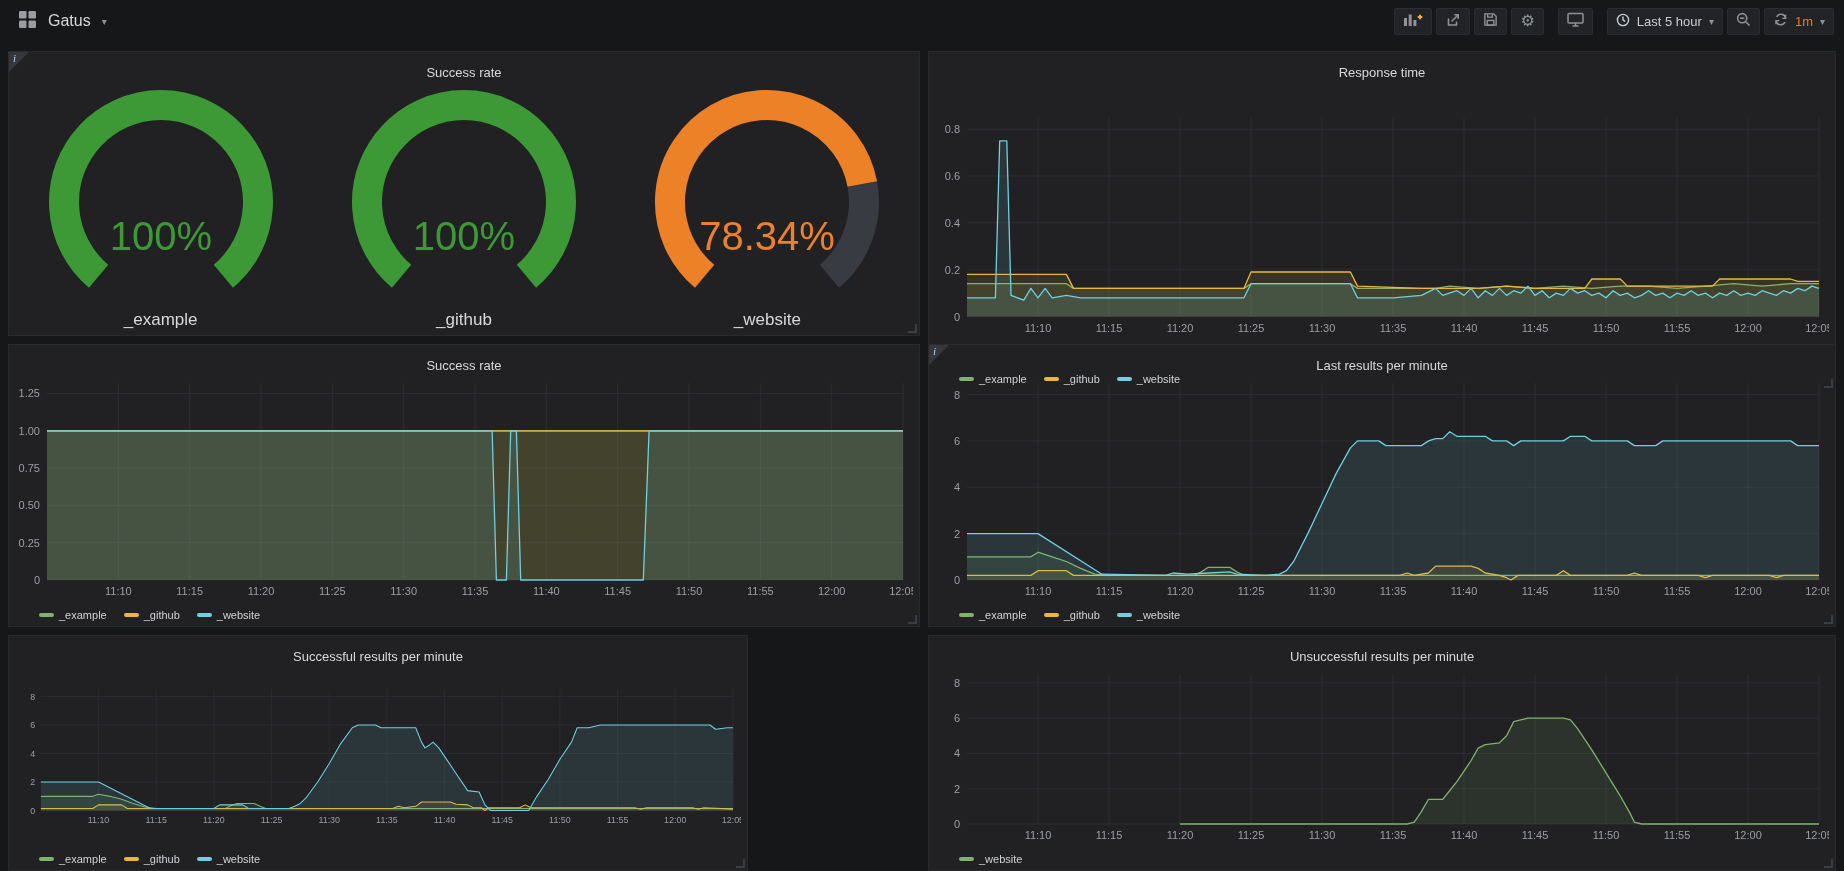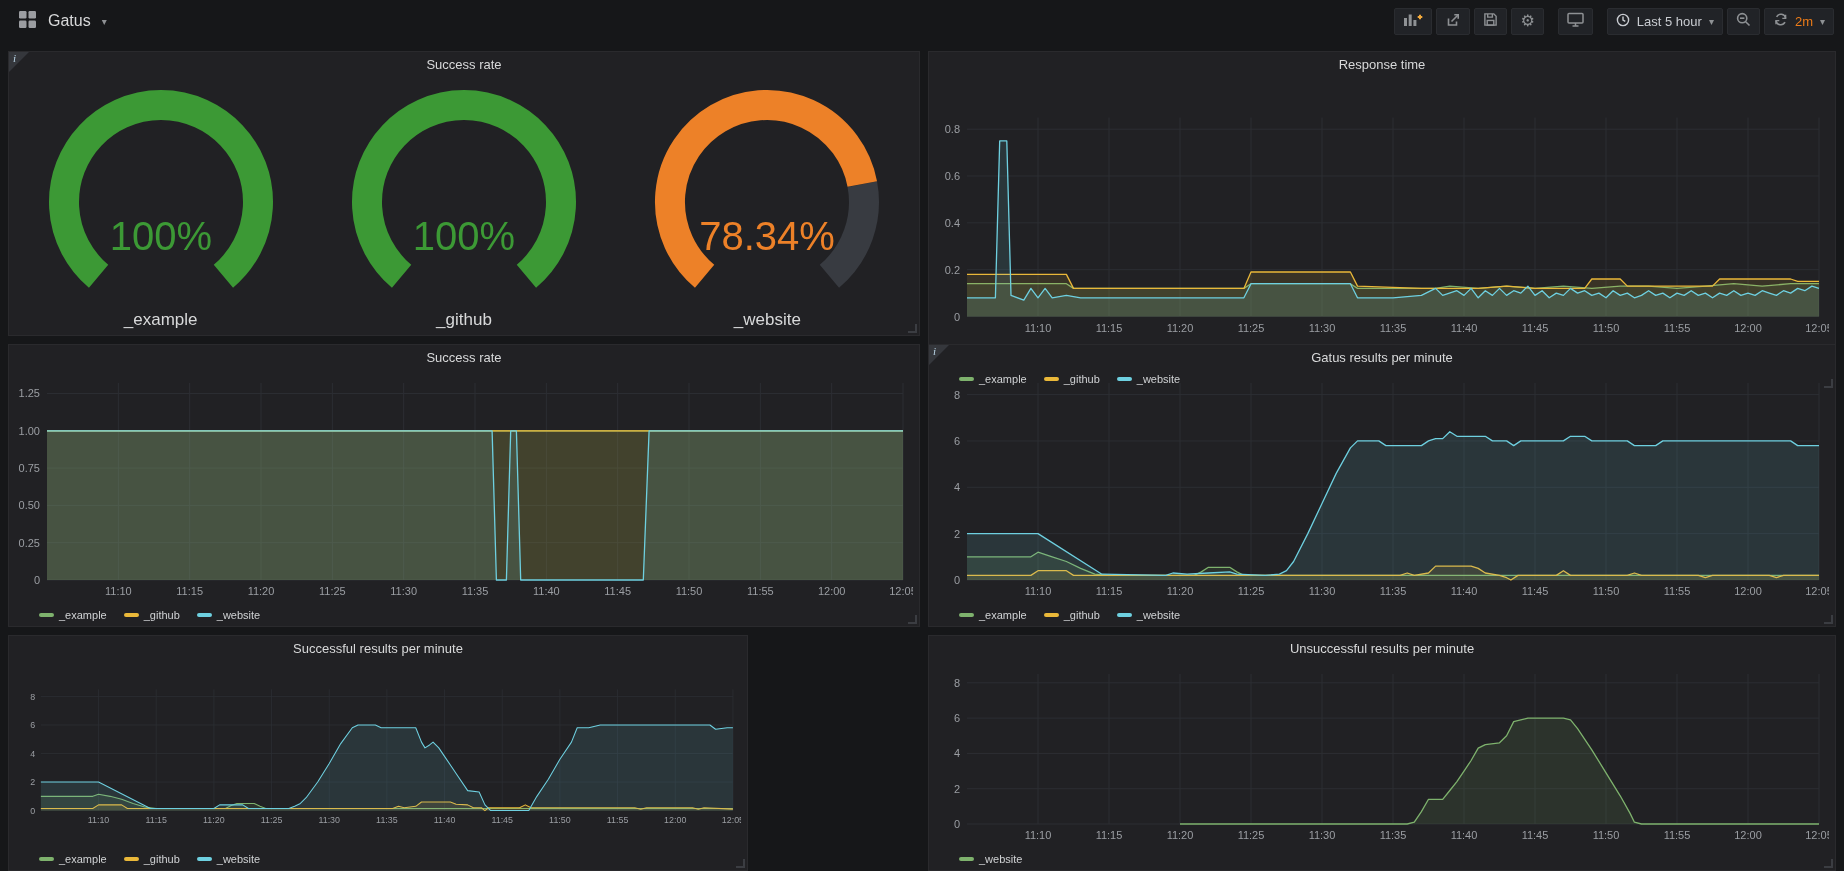--- a/index.html
+++ b/index.html
@@ -14,21 +14,21 @@
   .nav-right{display:flex;align-items:center;}
   .nav-btn{height:27px;min-width:30px;padding:0 8px;margin-left:4px;background:#212327;border:1px solid #2a2c30;
            border-radius:2px;display:inline-flex;align-items:center;justify-content:center;gap:7px;cursor:pointer;}
   .btn-sep{width:10px;}
   .time-text{color:#c9ccd1;font-size:13px;white-space:nowrap;}
   .refresh-text{color:#EB7B18;font-size:13px;}
   .icon-glyph{color:#8e9194;font-size:16px;line-height:1;}
 
   
   .panel{position:absolute;background:#212124;border:1px solid rgba(255,255,255,0.045);box-sizing:border-box;}
-  .panel-title{margin:0;position:absolute;top:0;left:0;right:0;height:28px;line-height:26px;text-align:center;
+  .panel-title{margin:8px;position:absolute;top:0;left:0;right:0;height:28px;line-height:26px;text-align:center;
                font-size:13px;font-weight:500;color:#d8d9da;cursor:pointer;z-index:1;}
   .chart{position:absolute;left:6px;right:6px;top:28px;bottom:26px;cursor:crosshair;}
   .chart-legend{position:absolute;left:30px;bottom:5px;display:flex;gap:17px;font-size:11px;color:#d0d2d4;align-items:center;z-index:1;}
   .legend-item{display:flex;align-items:center;gap:5px;cursor:pointer;}
   .legend-dash{width:15px;height:4px;border-radius:2px;display:inline-block;}
   .corner-info{position:absolute;top:0;left:0;width:0;height:0;border-top:20px solid #35373c;
                border-right:20px solid transparent;cursor:pointer;z-index:3;}
   .corner-info span{position:absolute;top:-20px;left:4px;font-size:11px;font-style:italic;
                     font-family:"Liberation Serif",serif;color:#bcd8ea;}
   .resize-handle{position:absolute;right:2px;bottom:2px;width:7px;height:7px;border-right:2px solid #3b3d42;
@@ -121,21 +121,21 @@
       </button>
       <button class="nav-btn">
         <span>
           <svg width="15" height="15" viewBox="0 0 15 15" fill="none" stroke="#8e9194" stroke-width="1.6">
               <path d="M3 8.6a4.8 4.8 0 0 0 9 1.6"></path>
               <path d="M12.6 6.4a4.8 4.8 0 0 0-9-1.6"></path>
               <path d="M12.6 2.8v3.6H9.3" stroke-width="1.4"></path>
               <path d="M3 12.2V8.6h3.3" stroke-width="1.4"></path>
             </svg>
         </span>
-        <span class="refresh-text">2m</span>
+        <span class="refresh-text">1m</span>
         <span class="nav-caret">▾</span>
       </button>
     </div>
   </header>
 
   <section class="panel" style="left:8px;top:51px;width:912px;height:285px;">
     <div class="corner-info">
         <span>i</span>
       </div>
     <h2 class="panel-title">Success rate</h2>
@@ -287,21 +287,21 @@
           <span class="legend-dash" style="background: rgb(110, 208, 224);"></span>
           <span>_website</span>
         </span>
       </div>
     </section>
 
   <section class="panel" style="left:928px;top:344px;width:908px;height:283px;">
     <div class="corner-info">
         <span>i</span>
       </div>
-    <h2 class="panel-title">Gatus results per minute</h2>
+    <h2 class="panel-title">Last results per minute</h2>
     <div class="chart"><svg viewBox="0 0 894 227" width="100%" height="100%">
           <line x1="32" x2="884" y1="207" y2="207" stroke="#2C2E33" stroke-width="1"></line>
           <text x="25" y="211" text-anchor="end" fill="#9B9EA3" font-size="11">0</text>
           <line x1="32" x2="884" y1="160.6470588235294" y2="160.6470588235294" stroke="#2C2E33" stroke-width="1"></line>
           <text x="25" y="164.6470588235294" text-anchor="end" fill="#9B9EA3" font-size="11">2</text>
           <line x1="32" x2="884" y1="114.29411764705883" y2="114.29411764705883" stroke="#2C2E33" stroke-width="1"></line>
           <text x="25" y="118.29411764705883" text-anchor="end" fill="#9B9EA3" font-size="11">4</text>
           <line x1="32" x2="884" y1="67.94117647058823" y2="67.94117647058823" stroke="#2C2E33" stroke-width="1"></line>
           <text x="25" y="71.94117647058823" text-anchor="end" fill="#9B9EA3" font-size="11">6</text>
           <line x1="32" x2="884" y1="21.588235294117652" y2="21.588235294117652" stroke="#2C2E33" stroke-width="1"></line>

